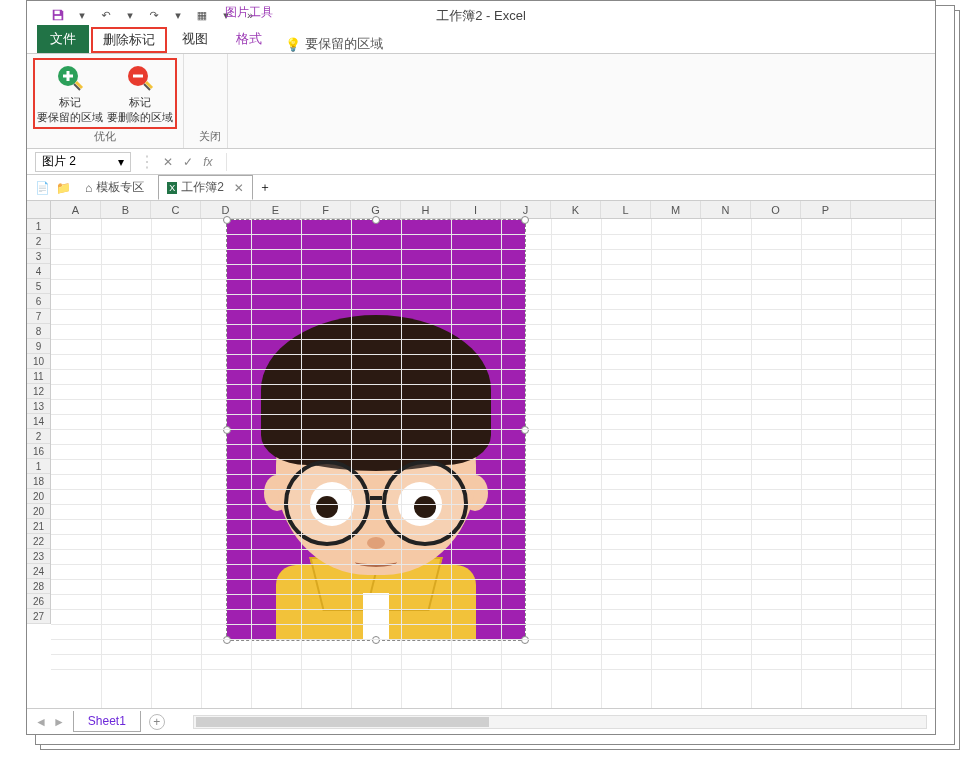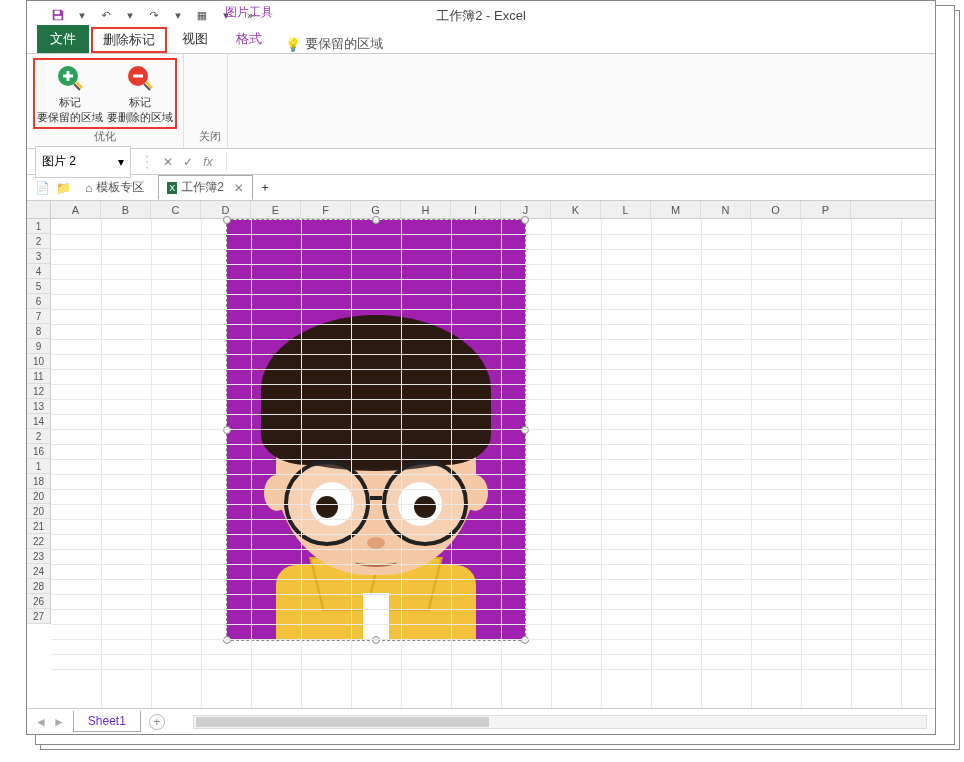--- a/index.html
+++ b/index.html
@@ -26,21 +26,21 @@
 .ribbon { border-top: 1px solid #ccc; border-bottom: 1px solid #ccc; height: 96px; display: flex; background: #fafafa; }
 .ribbon-group { display: flex; flex-direction: column; align-items: center; padding: 4px 6px; border-right: 1px solid #e0e0e0; }
 .ribbon-btns { display: flex; gap: 4px; flex: 1; align-items: center; }
 .ribbon-btn { display: flex; flex-direction: column; align-items: center; width: 66px; font-size: 11px; color: #333; text-align: center; line-height: 1.3; }
 .ribbon-btn .icon { width: 30px; height: 30px; display: flex; align-items: center; justify-content: center; margin-bottom: 2px; }
 .group-label { font-size: 11px; color: #666; }
 .red-box { border: 2px solid #e83b2e; padding: 2px; }
 .ribbon-btn-narrow { width: 52px; }
 
 .namebox-row { height: 26px; display: flex; align-items: center; border-bottom: 1px solid #ccc; padding: 2px 8px; gap: 8px; }
-.namebox { width: 96px; height: 32px; border: 1px solid #ccc; font-size: 12px; padding: 0 6px; display: flex; align-items: center; justify-content: space-between; background: #fff; }
+.namebox { width: 96px; height: 20px; border: 1px solid #ccc; font-size: 12px; padding: 0 6px; display: flex; align-items: center; justify-content: space-between; background: #fff; }
 .fx-area { display: flex; align-items: center; gap: 10px; font-size: 12px; color: #888; }
 
 .doc-tabs { height: 26px; display: flex; align-items: center; padding: 0 8px; gap: 6px; border-bottom: 1px solid #ccc; font-size: 12px; }
 .doc-tab { display: flex; align-items: center; gap: 4px; padding: 3px 8px; color: #555; }
 .doc-tab.active { border: 1px solid #aaa; border-bottom: 1px solid #fff; background: #fff; }
 
 .grid-area { flex: 1; position: relative; overflow: hidden; background: #fff; }
 .col-headers { position: absolute; top: 0; left: 24px; right: 0; height: 18px; display: flex; background: #f0f0f0; border-bottom: 1px solid #ccc; }
 .col-h { width: 50px; text-align: center; font-size: 11px; color: #555; border-right: 1px solid #ddd; line-height: 18px; }
 .row-headers { position: absolute; top: 18px; left: 0; width: 24px; background: #f0f0f0; border-right: 1px solid #ccc; }

